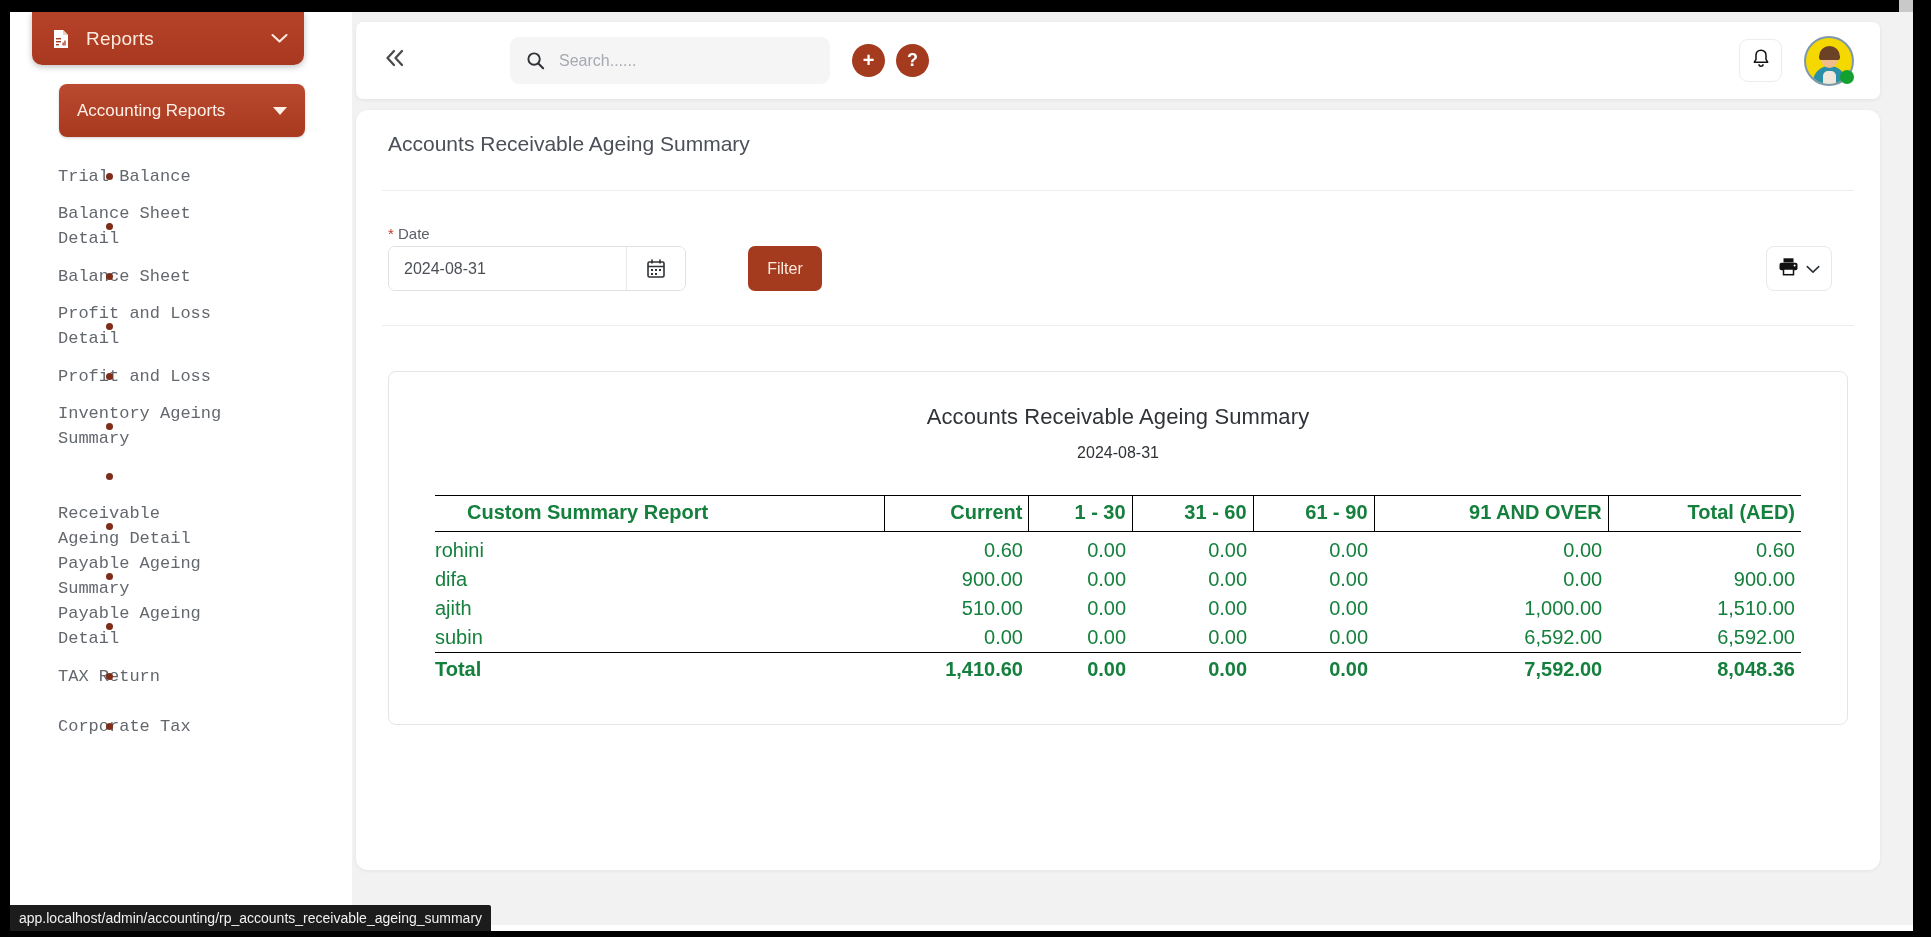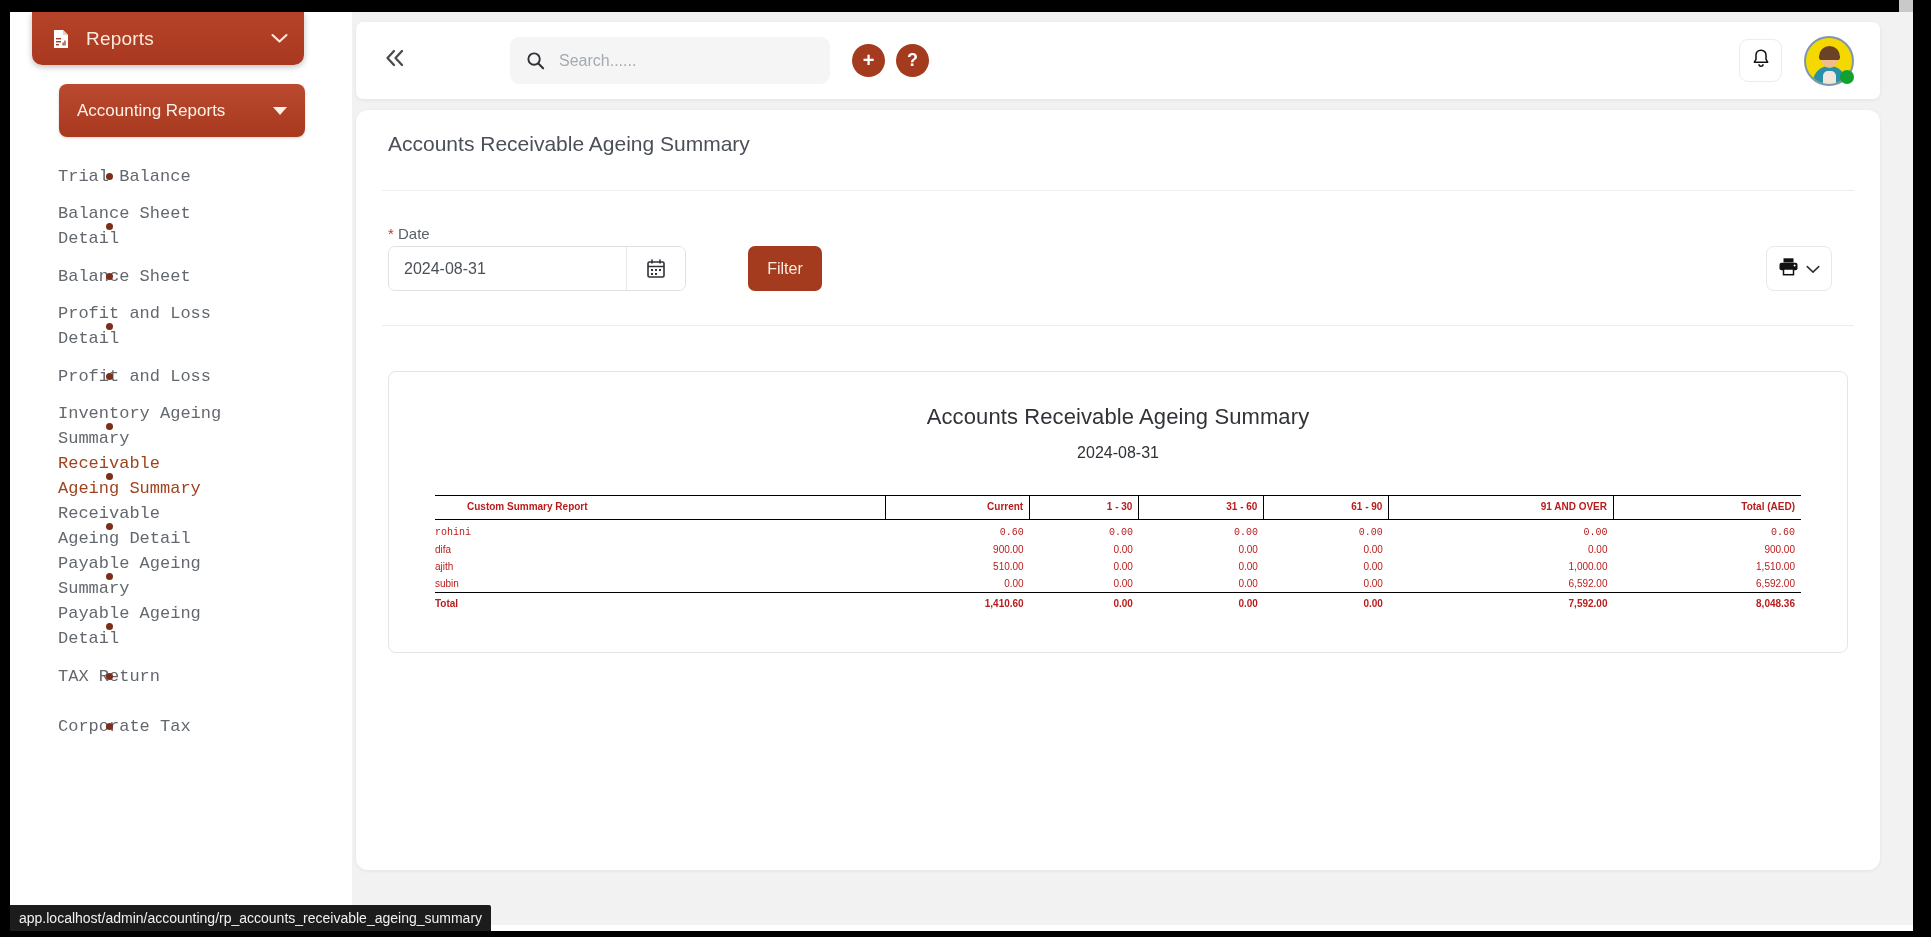--- a/index.html
+++ b/index.html
@@ -262,21 +262,21 @@
   .rpt-title {
     text-align: center; font-size: 22px; color: #2f3337;
     font-weight: 400; letter-spacing: .1px;
   }
   .rpt-date {
     text-align: center; font-size: 16px; color: #2f3337;
     margin-top: 14px; font-weight: 400;
   }
   table.rpt {
     width: 100%; border-collapse: collapse; margin-top: 33px;
-    font-size: 10px; color: #b91c1c;
+    font-size: 20px; color: #15803d;
   }
   table.rpt th {
     font-weight: bold; text-align: right;
     padding: 5px 6px 7px 6px;
     border-top: 1.5px solid #000;
     border-bottom: 1.5px solid #000;
     border-right: 1.5px solid #000;
     white-space: nowrap;
   }
   table.rpt th.first {
@@ -285,21 +285,21 @@
   table.rpt th.last { border-right: none; }
   table.rpt td {
     text-align: right; padding: 3px 6px;
     white-space: nowrap;
   }
   table.rpt td.first { text-align: left; padding-left: 0; }
   table.rpt tr.total td {
     font-weight: bold; border-top: 1.5px solid #000;
     padding-top: 5px;
   }
-  table.rpt tbody tr:first-child td { padding-top: 7px; font-family: Liberation Mono, monospace; }
+  table.rpt tbody tr:first-child td { padding-top: 7px; }
 
   
   .status-bar {
     position: absolute;
     left: 10px; bottom: 6px;
     height: 26px;
     background: #1c1c1c;
     color: #f1f1f1;
     font-size: 14px;
     display: flex; align-items: center;
@@ -377,21 +377,20 @@
         <div class="menu-item">
           <span class="bullet"></span>
           <span class="mlabel">Profit and Loss</span>
         </div>
         <div class="menu-item">
           <span class="bullet"></span>
           <span class="mlabel">Inventory Ageing Summary</span>
         </div>
         <div class="menu-item active">
           <span class="bullet"></span>
-          <span class="mlabel">Receivable Ageing Summary</span>
         </div>
         <div class="menu-item">
           <span class="bullet"></span>
           <span class="mlabel">Receivable Ageing Detail</span>
         </div>
         <div class="menu-item">
           <span class="bullet"></span>
           <span class="mlabel">Payable Ageing Summary</span>
         </div>
         <div class="menu-item">

